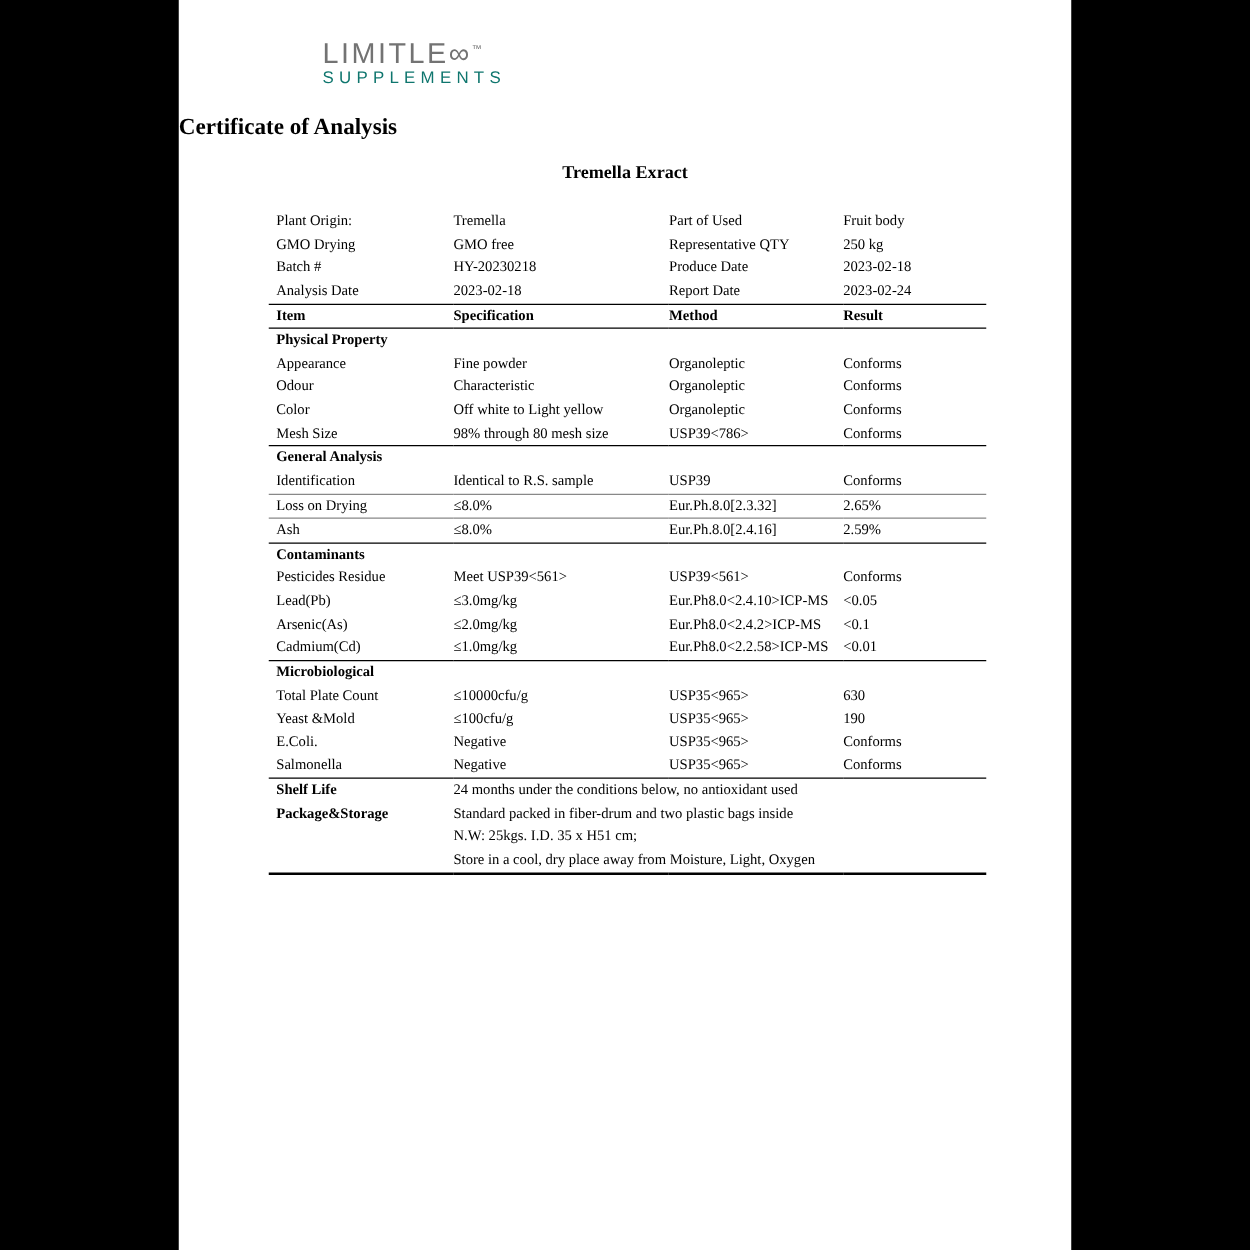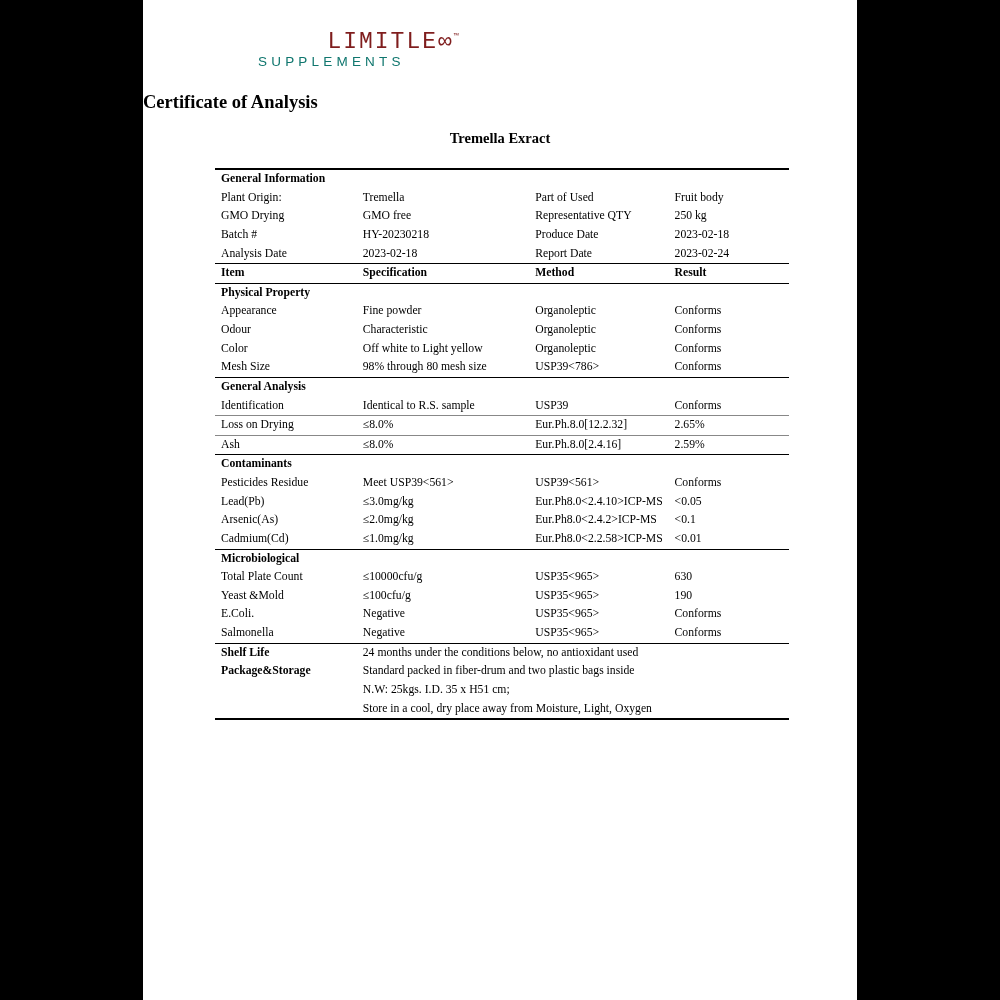--- a/index.html
+++ b/index.html
@@ -28,28 +28,27 @@
     height: 1000px;
   }
   
   .logo-wrap {
     position: absolute;
     left: 115px;
     top: 30px;
     width: 270px;
   }
   .logo-main {
-    font-family: Liberation Mono, monospace;
+    font-family: Liberation Sans, sans-serif;
     font-size: 23px;
     letter-spacing: 2.0px;
-    color: #7f1d1d;
+    color: #737373;
     font-weight: 400;
     line-height: 1.05;
     white-space: nowrap;
-    text-align: center;
   }
   .logo-tm {
     font-size: 8px;
     vertical-align: super;
     letter-spacing: 0;
   }
   .logo-sub {
     font-family: "Liberation Sans", sans-serif;
     font-size: 13.5px;
     letter-spacing: 4.2px;
@@ -112,26 +111,20 @@
       <div class="logo-main"><span>LIMITLE∞</span><span class="logo-tm">™</span></div>
       <div class="logo-sub">SUPPLEMENTS</div>
     </div>
 
     <div class="doc-title">Certificate of Analysis</div>
     <div class="doc-subtitle">Tremella Exract</div>
 
     <table class="coa">
       <tbody>
 
-        <tr class="thick-top">
-          <td class="c1 sec">General Information</td>
-          <td class="c2"></td>
-          <td class="c3"></td>
-          <td class="c4"></td>
-        </tr>
         <tr>
           <td class="c1">Plant Origin:</td>
           <td class="c2">Tremella</td>
           <td class="c3">Part of Used</td>
           <td class="c4">Fruit body</td>
         </tr>
         <tr>
           <td class="c1">GMO Drying</td>
           <td class="c2">GMO free</td>
           <td class="c3">Representative QTY</td>
@@ -196,21 +189,21 @@
         </tr>
         <tr>
           <td class="c1">Identification</td>
           <td class="c2">Identical to R.S. sample</td>
           <td class="c3">USP39</td>
           <td class="c4">Conforms</td>
         </tr>
         <tr class="hair-top pad-top">
           <td class="c1">Loss on Drying</td>
           <td class="c2">≤8.0%</td>
-          <td class="c3">Eur.Ph.8.0[12.2.32]</td>
+          <td class="c3">Eur.Ph.8.0[2.3.32]</td>
           <td class="c4">2.65%</td>
         </tr>
         <tr class="hair-top pad-top">
           <td class="c1">Ash</td>
           <td class="c2">≤8.0%</td>
           <td class="c3">Eur.Ph.8.0[2.4.16]</td>
           <td class="c4">2.59%</td>
         </tr>
 
         <tr class="thin-top">

